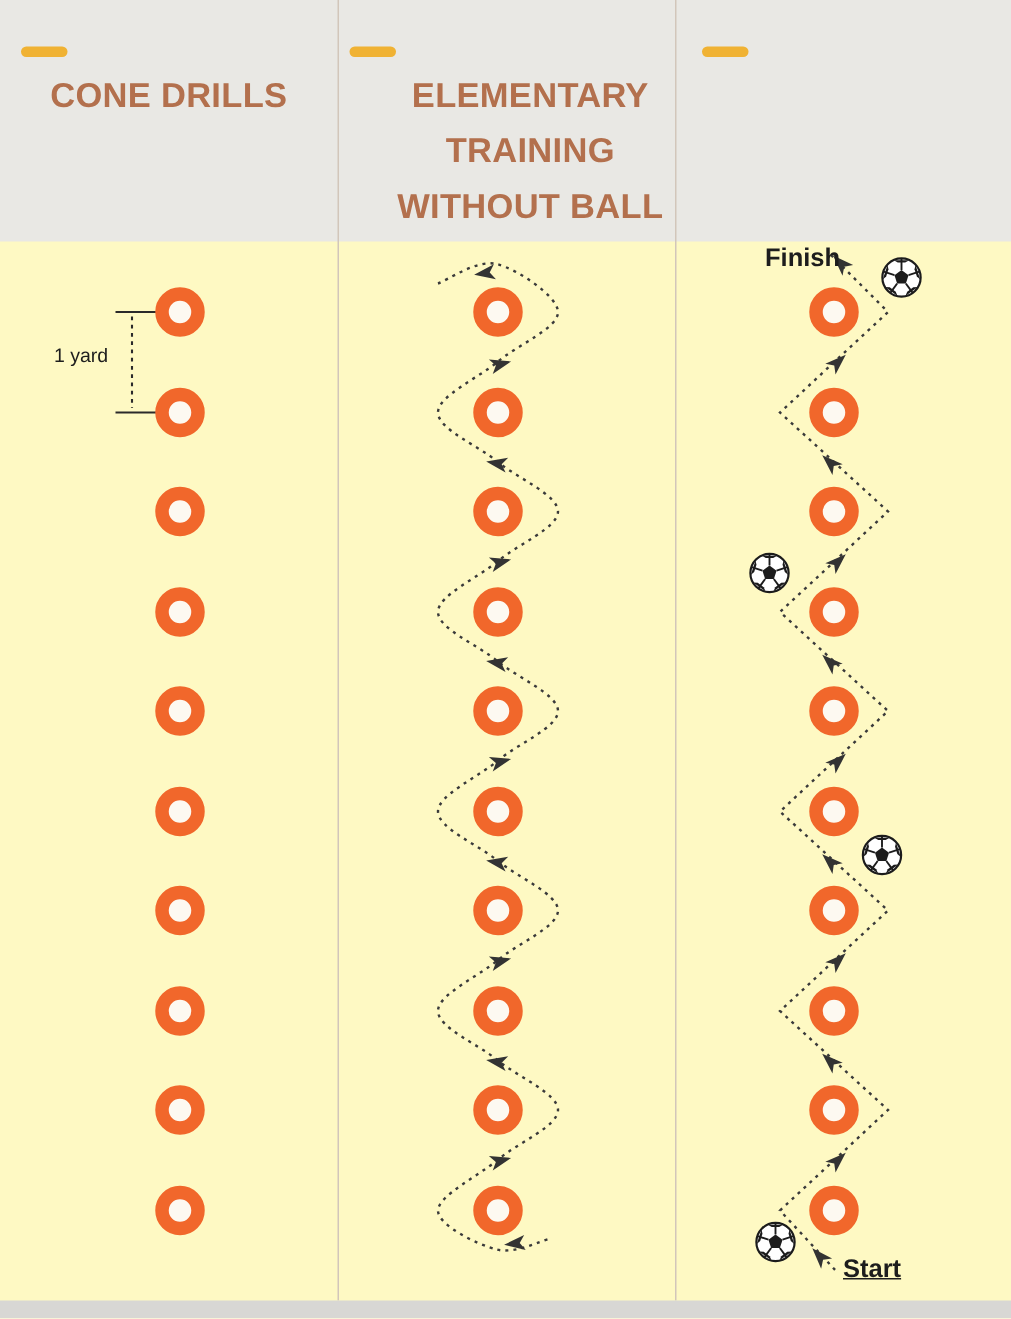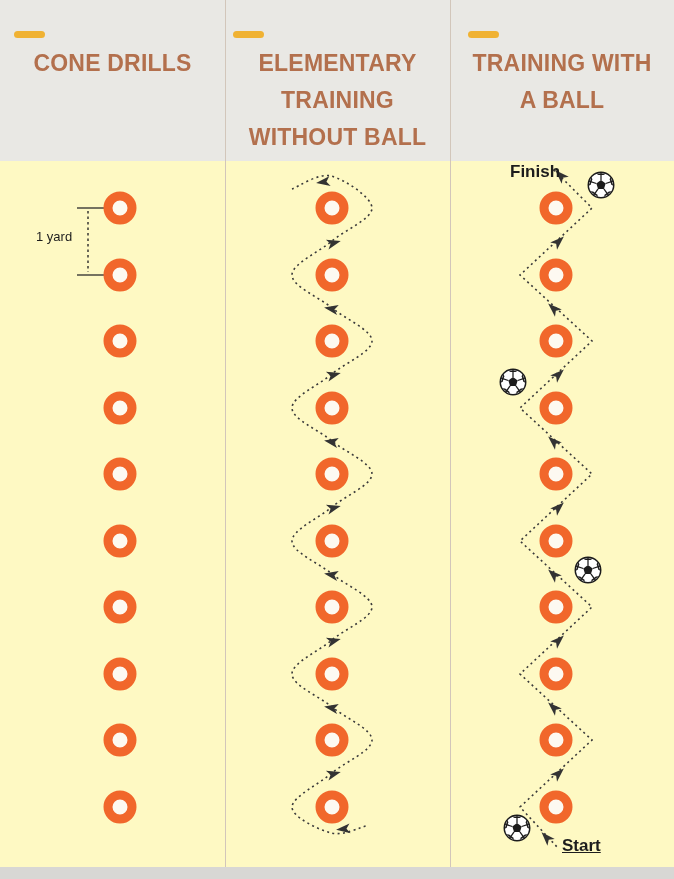--- a/index.html
+++ b/index.html
@@ -8,21 +8,21 @@
   .header-band{position:absolute;left:0;top:0;width:674px;height:161px;background:#e9e8e4;}
   .footer-bar{position:absolute;left:0;top:867px;width:674px;height:12px;background:#d8d7d4;}
   .divider{position:absolute;top:0;width:1px;height:867px;background:#d2c6ba;}
   .divider-1{left:225px;}
   .divider-2{left:450px;}
   .accent-dash{position:absolute;top:31px;width:31px;height:7px;border-radius:4px;background:#f0b233;}
   .col-title{position:absolute;top:45px;margin:0;text-align:center;
              font-size:23px;font-weight:bold;line-height:37px;letter-spacing:0.2px;
              color:#b3704d;white-space:pre-line;}
   .title-1{left:0;width:225px;}
-  .title-2{left:225px;width:225px;}
+  .title-2{left:225px;width:225px;padding-left:16px;}
   .title-3{left:450px;width:224px;}
   .diagram-label{position:absolute;color:#1d1d1d;}
   .label-1yard{left:36px;top:229px;font-size:13px;}
   .label-finish{left:510px;top:162px;font-size:17px;font-weight:600;}
   .label-start{left:562px;top:836px;font-size:17px;font-weight:600;text-decoration:underline;}
   svg.diagram{position:absolute;left:0;top:0;}
 </style>
 </head>
 <body>
 
@@ -33,22 +33,20 @@
   <div class="footer-bar"></div>
 
   <div class="accent-dash" style="left:14px"></div>
   <div class="accent-dash" style="left:233px"></div>
   <div class="accent-dash" style="left:468px"></div>
 
   <h2 class="col-title title-1">CONE DRILLS</h2>
   <h2 class="col-title title-2">ELEMENTARY
 TRAINING
 WITHOUT BALL</h2>
-  <h2 class="col-title title-3">TRAINING WITH
-A BALL</h2>
 
   <svg id="diagram-svg" class="diagram" width="674" height="879" viewBox="0 0 674 879">
     <defs>
       <symbol id="soccer-ball" viewBox="-15 -15 30 30">
           <circle cx="0" cy="0" r="13.2" fill="#ffffff" stroke="#1c1c1c" stroke-width="1.5"></circle>
           <polygon points="0.00,-5.10 4.85,-1.58 3.00,4.13 -3.00,4.13 -4.85,-1.58" fill="#1c1c1c"></polygon>
           <line x1="3.1228493378257504e-16" y1="-5.1" x2="7.898971854500429e-16" y2="-12.9" stroke="#1c1c1c" stroke-width="1.3"></line>
           <polygon points="-2.56,-10.29 2.56,-10.29 5.29,-11.88 -5.29,-11.88" fill="#1c1c1c"></polygon>
           <line x1="4.850388233105282" y1="-1.5759866713122317" x2="12.26862906020748" y2="-3.9863192274368213" stroke="#1c1c1c" stroke-width="1.3"></line>
           <polygon points="8.99,-5.62 10.57,-0.74 12.93,1.36 9.66,-8.70" fill="#1c1c1c"></polygon>

